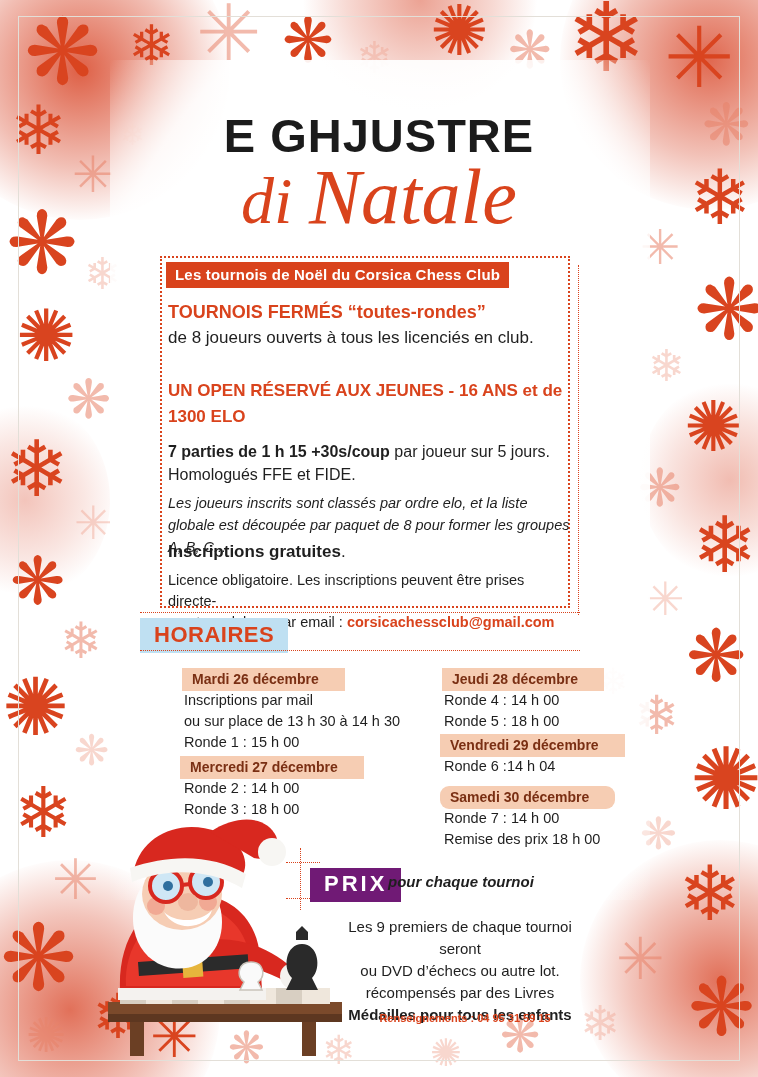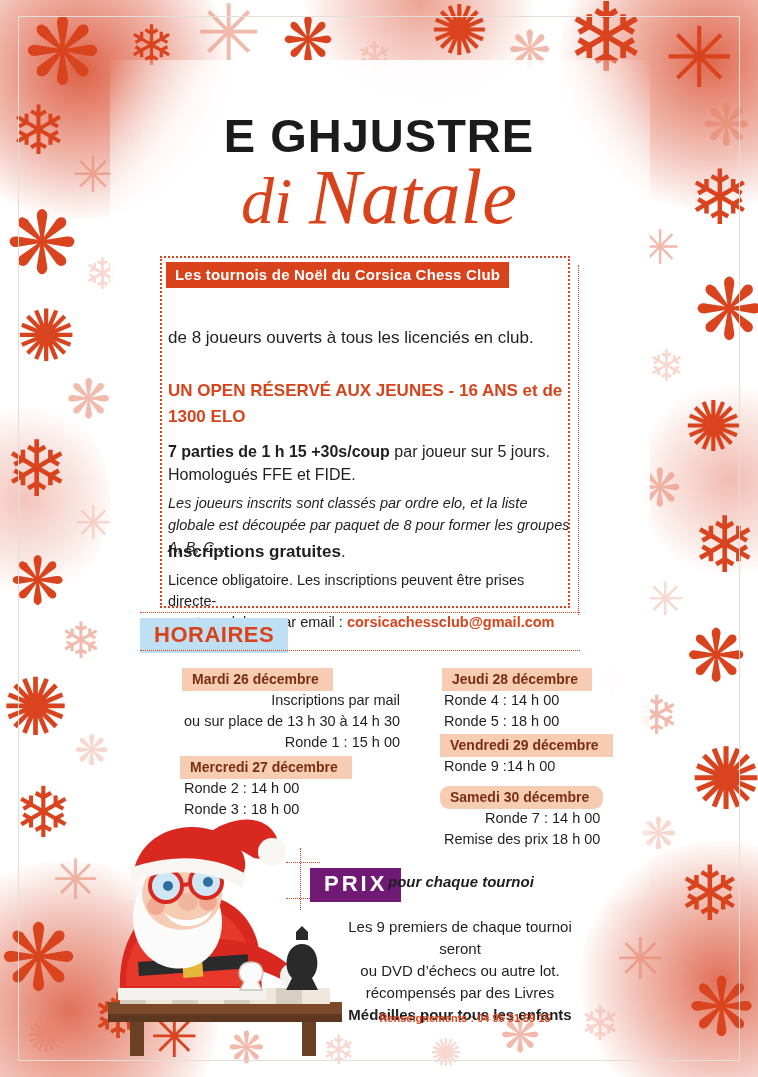--- a/index.html
+++ b/index.html
@@ -169,29 +169,28 @@
     width: 440px; height: 1px;
     border-top: 1px dotted #d9431c;
   }
 
   .day-head {
     position: absolute;
     background: #f6cdb3;
     color: #7a2f13;
     font-size: 14px;
     font-weight: bold;
-    padding: 3px 14px 4px 10px;
+    padding: 3px 26px 4px 10px;
     white-space: nowrap;
   }
   .day-lines {
     position: absolute;
     font-size: 14.5px;
     color: #1f1f1f;
     line-height: 21px;
-    text-align: right;
   }
 
   
   .prix-band {
     position: absolute;
     left: 310px; top: 868px;
     background: #701a75;
     color: #ffffff;
     font-size: 22px;
     font-weight: bold;
@@ -328,20 +327,21 @@
   <div class="frame"></div>
 
   <div class="title-1">E GHJUSTRE</div>
   <div class="title-2">
     <span>di </span><span class="big">Natale</span>
   </div>
 
   <div class="dotted-box"></div>
   <div class="lead-band">Les tournois de Noël du Corsica Chess Club</div>
 
+  <div class="txt s1">TOURNOIS FERMÉS “toutes-rondes”</div>
   <div class="txt s1b">de 8 joueurs ouverts à tous les licenciés en club.</div>
 
   <div class="txt s2">UN OPEN RÉSERVÉ AUX JEUNES - 16 ANS et de 1300 ELO</div>
 
   <div class="txt s3">
     <b>7 parties de 1 h 15 +30s/coup</b><span> par joueur sur 5 jours.</span><br>
     <span>Homologués FFE et FIDE.</span>
   </div>
 
   <div class="txt s4">Les joueurs inscrits sont classés par ordre elo, et la liste globale est découpée par paquet de 8 pour former les groupes A, B, C...</div>
@@ -378,21 +378,21 @@
   </div>
 
   <div class="day-head" style="left:442px; top:668px;">Jeudi 28 décembre</div>
   <div class="day-lines" style="left:444px; top:690px;">
     <div>Ronde 4 : 14 h 00</div>
     <div>Ronde 5 : 18 h 00</div>
   </div>
 
   <div class="day-head" style="left:440px; top:734px;">Vendredi 29 décembre</div>
   <div class="day-lines" style="left:444px; top:756px;">
-    <div>Ronde 9 :14 h 00</div>
+    <div>Ronde 6 :14 h 04</div>
   </div>
 
   <div class="day-head" style="left:440px; top:786px;border-radius:9px;">Samedi 30 décembre</div>
   <div class="day-lines" style="left:444px; top:808px;">
     <div>Ronde 7 : 14 h 00</div>
     <div>Remise des prix 18 h 00</div>
   </div>
 
   <div class="prix-cross-v"></div>
   <div class="prix-cross-h"></div>

